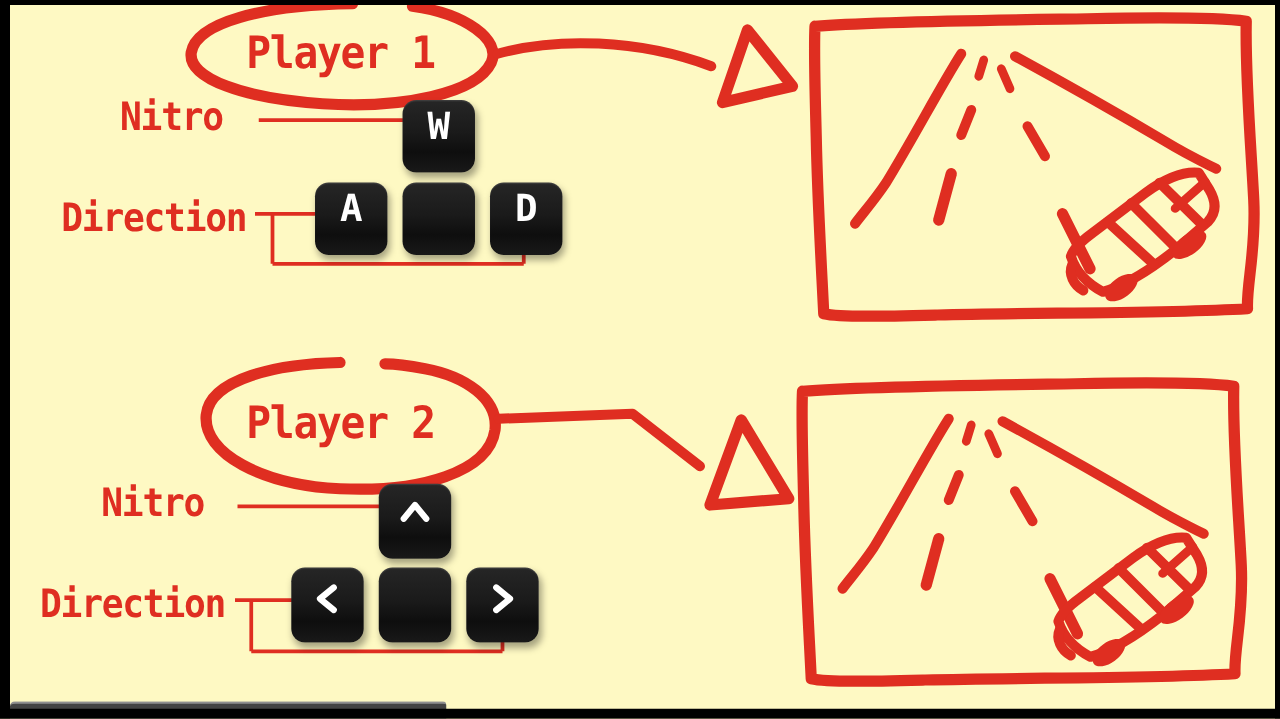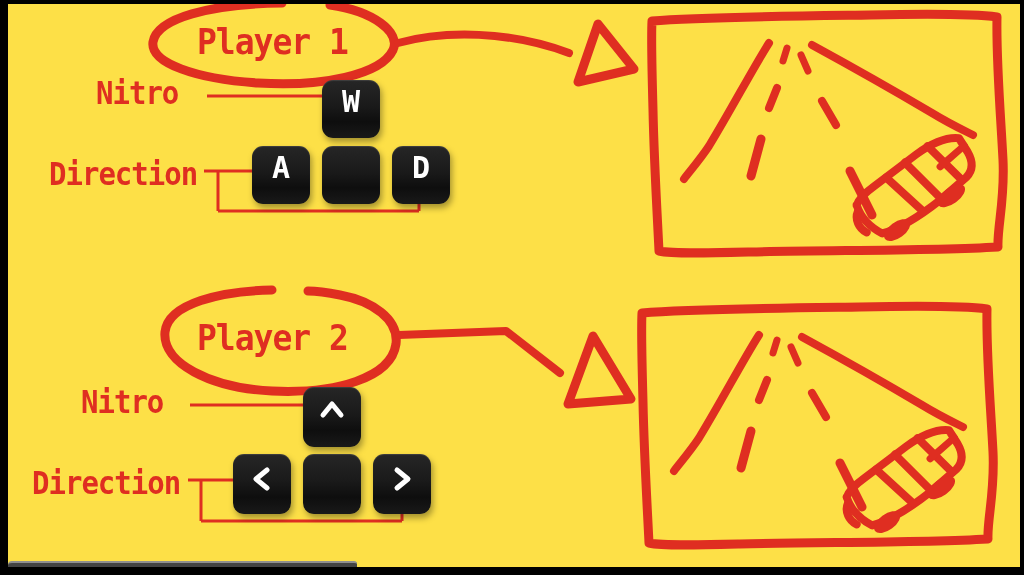--- a/index.html
+++ b/index.html
@@ -1,17 +1,17 @@
 <!DOCTYPE html>
 <html><head>
 <meta charset="utf-8">
 <style>
   html,body{margin:0;padding:0;background:#000;}
   .screen{
-    position:relative;width:1024px;height:575px;background:#fde047;
+    position:relative;width:1024px;height:575px;background:#fef9c3;
     overflow:hidden;font-family:"DejaVu Sans Mono","Liberation Mono",monospace;
   }
   
   .border-left{position:absolute;left:0;top:0;width:8px;height:575px;background:#000;}
   .border-top{position:absolute;left:0;top:0;width:1024px;height:4px;background:#000;}
   .border-right{position:absolute;right:0;top:0;width:4px;height:575px;background:#000;}
   .border-bottom{position:absolute;left:0;bottom:0;width:1024px;height:8px;background:#000;}
   .gray-bar{
     position:absolute;left:8px;bottom:0;width:349px;height:12px;
     background:#434343;border-top:2px solid #8f8f8f;

